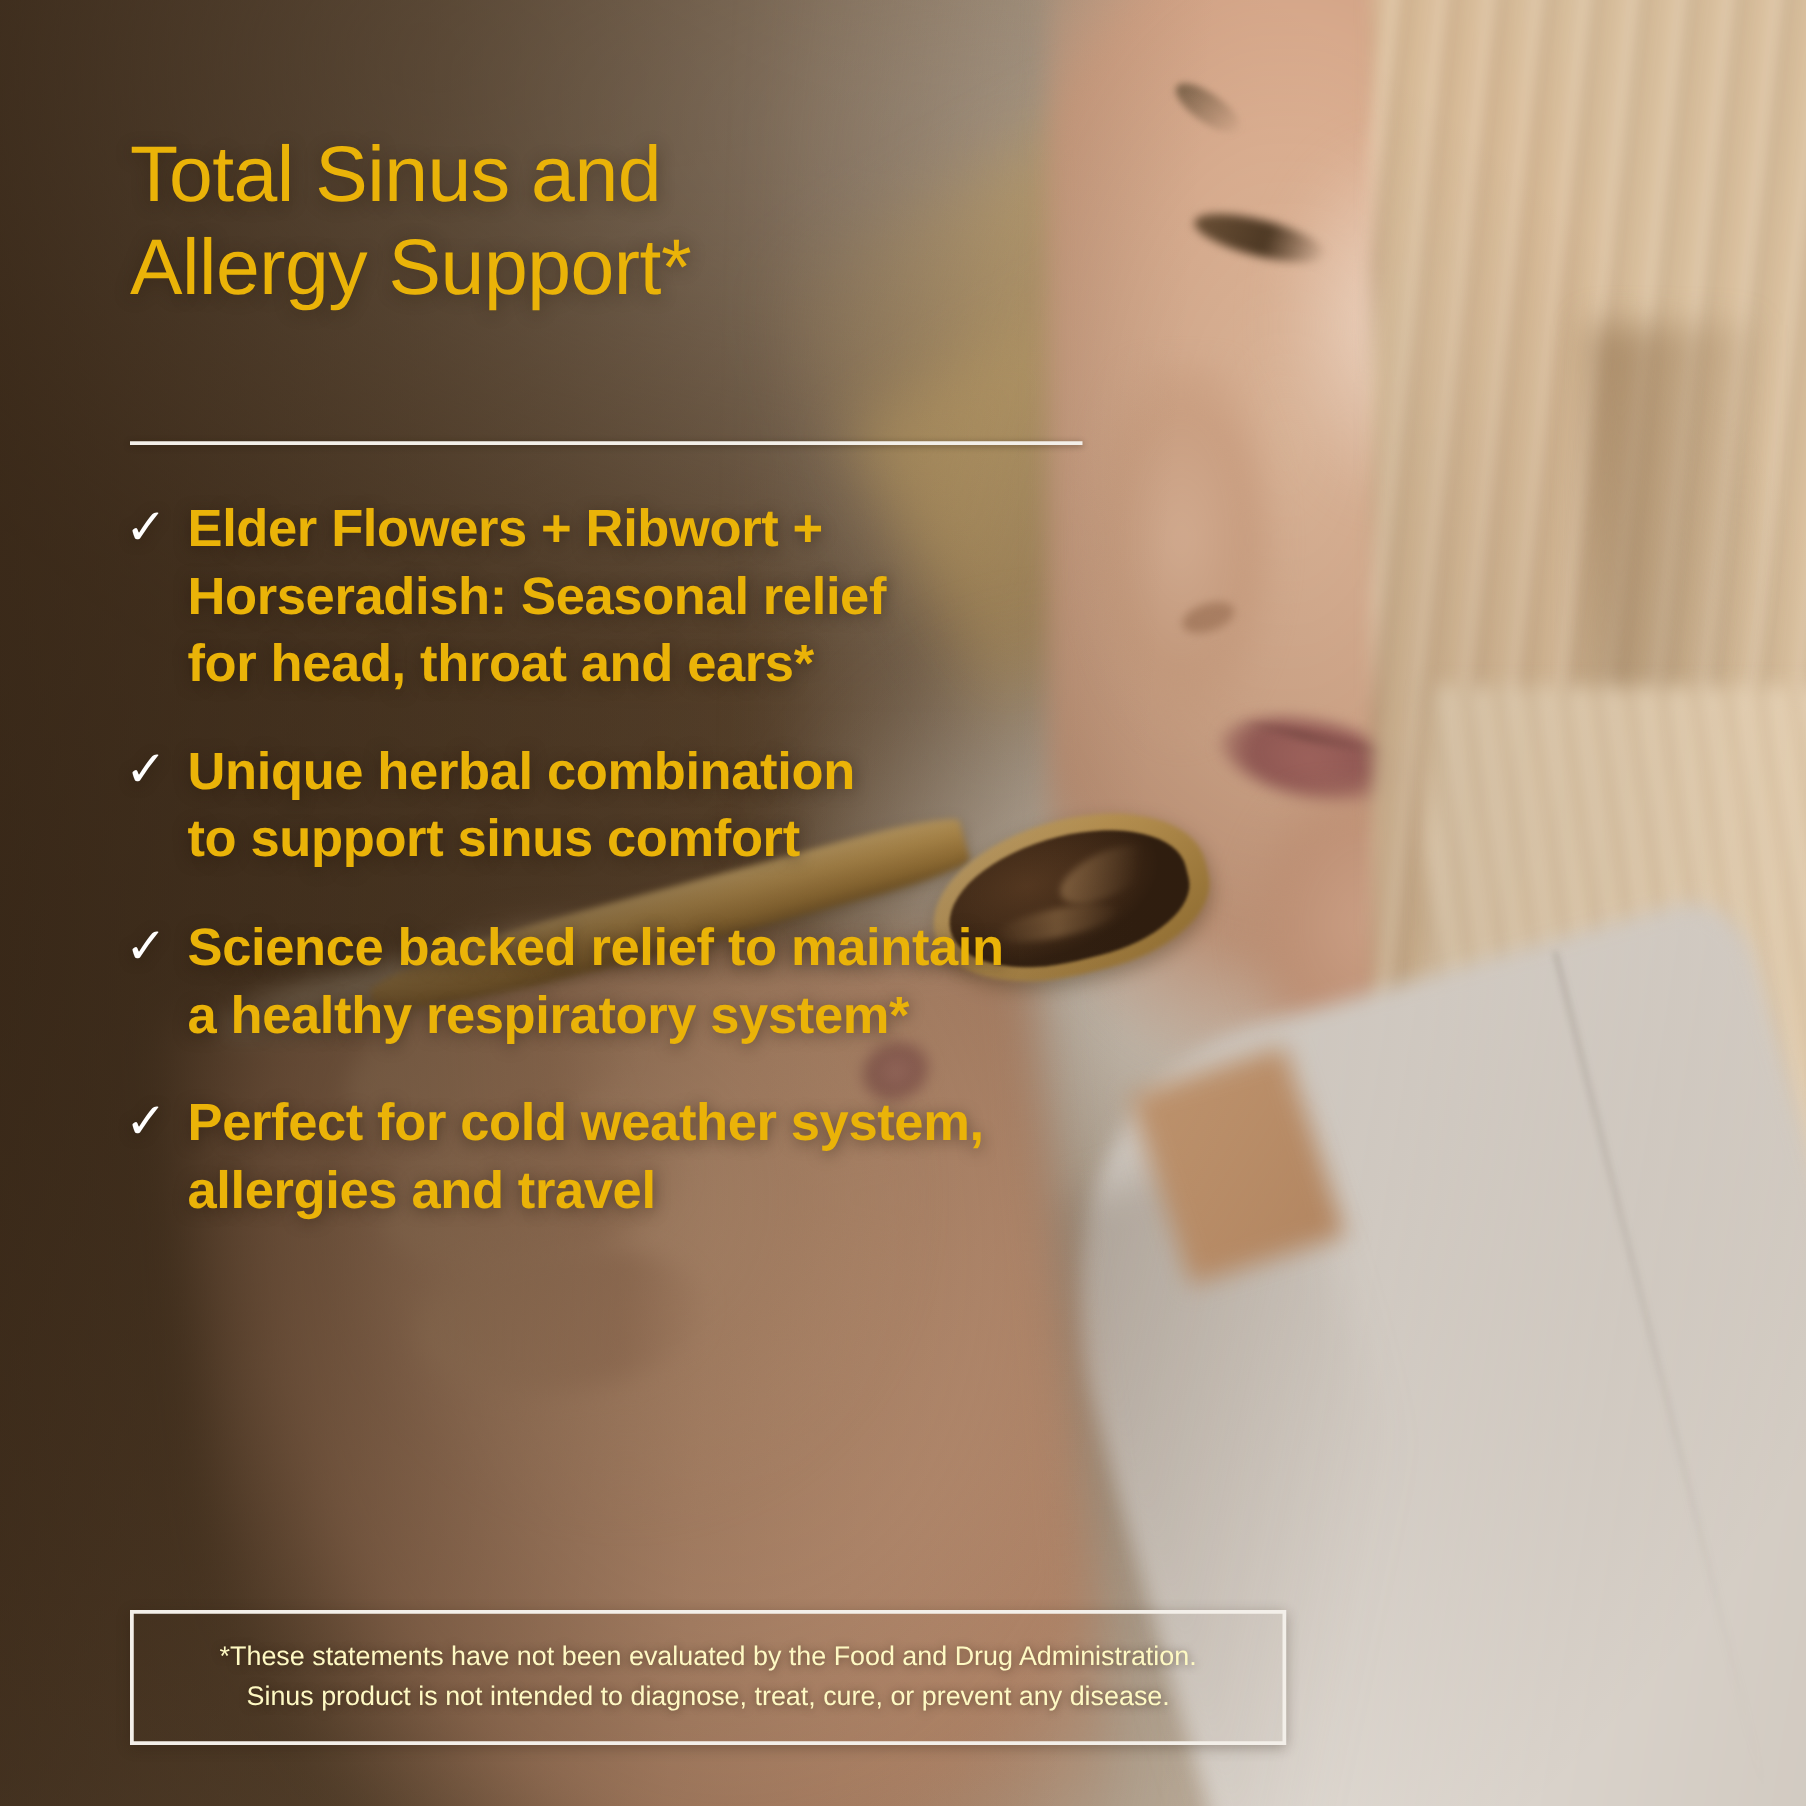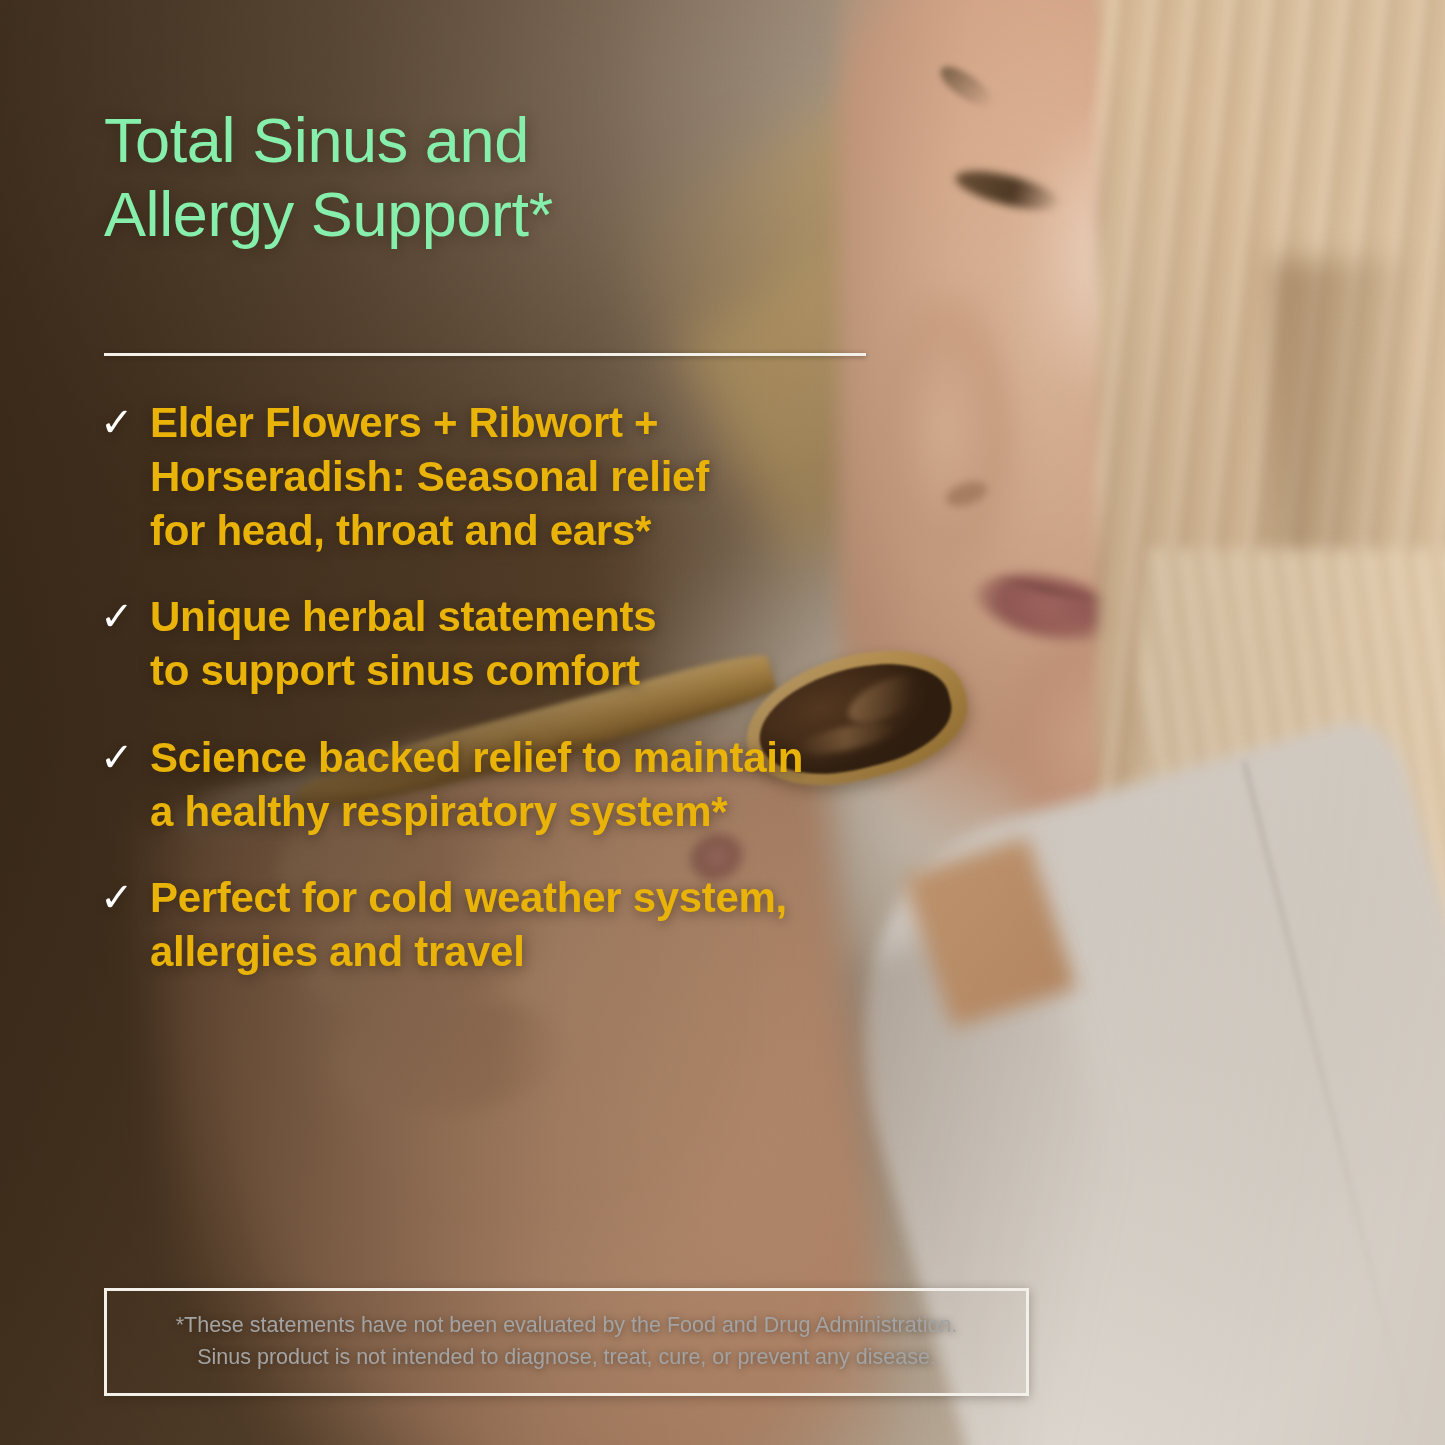--- a/index.html
+++ b/index.html
@@ -281,21 +281,21 @@
   
   #content {
     position:absolute; inset:0; z-index:5;
     padding:0;
   }
 
   .title {
     position:absolute;
     left:104px; top:104px;
     width:830px;
-    color:#86efac;
+    color:#eab308;
     font-size:63px;
     line-height:1.17;
     font-weight:400;
     letter-spacing:-.4px;
     text-shadow:0 2px 14px rgba(40,26,12,.45);
     white-space:pre-line;
   }
 
   .divider {
     position:absolute;
@@ -340,21 +340,21 @@
     left:104px; top:1288px;
     width:925px; height:108px;
     border:3px solid #f3efe9;
     display:flex;
     flex-direction:column;
     align-items:center;
     justify-content:center;
     box-shadow:0 2px 10px rgba(40,26,12,.3);
   }
   .disclaimer p {
-    color:#a3a3a3;
+    color:#fef9c3;
     font-size:21.5px;
     line-height:1.48;
     font-weight:400;
     text-align:right;
     text-shadow:0 1px 7px rgba(40,26,12,.55);
   }
 </style>
 </head>
 <body>
 
@@ -414,21 +414,21 @@
 
     <li class="bullet">
       <span class="check">✓</span>
       <span class="btext">Elder Flowers + Ribwort +
 Horseradish: Seasonal relief
 for head, throat and ears*</span>
     </li>
 
     <li class="bullet">
       <span class="check">✓</span>
-      <span class="btext">Unique herbal statements
+      <span class="btext">Unique herbal combination
 to support sinus comfort</span>
     </li>
 
     <li class="bullet">
       <span class="check">✓</span>
       <span class="btext">Science backed relief to maintain
 a healthy respiratory system*</span>
     </li>
 
     <li class="bullet">

